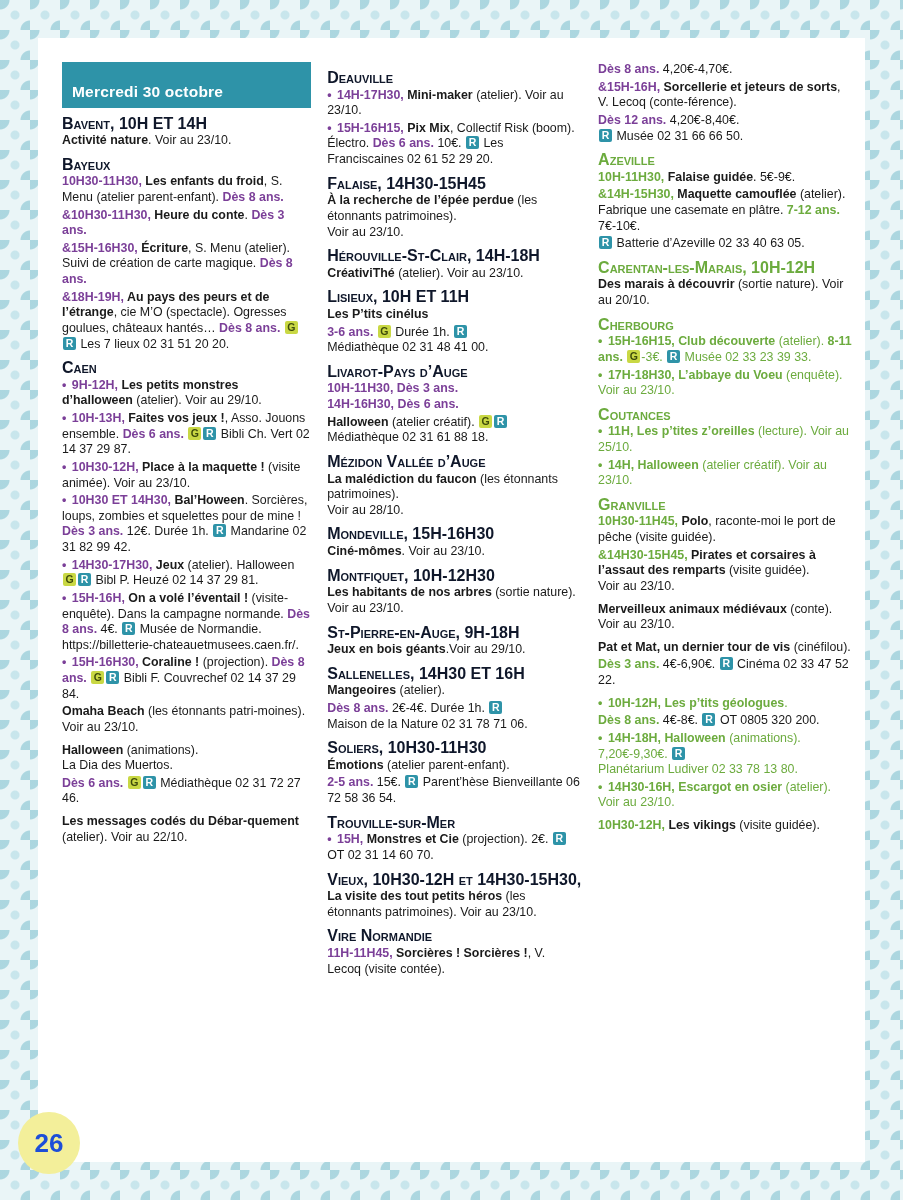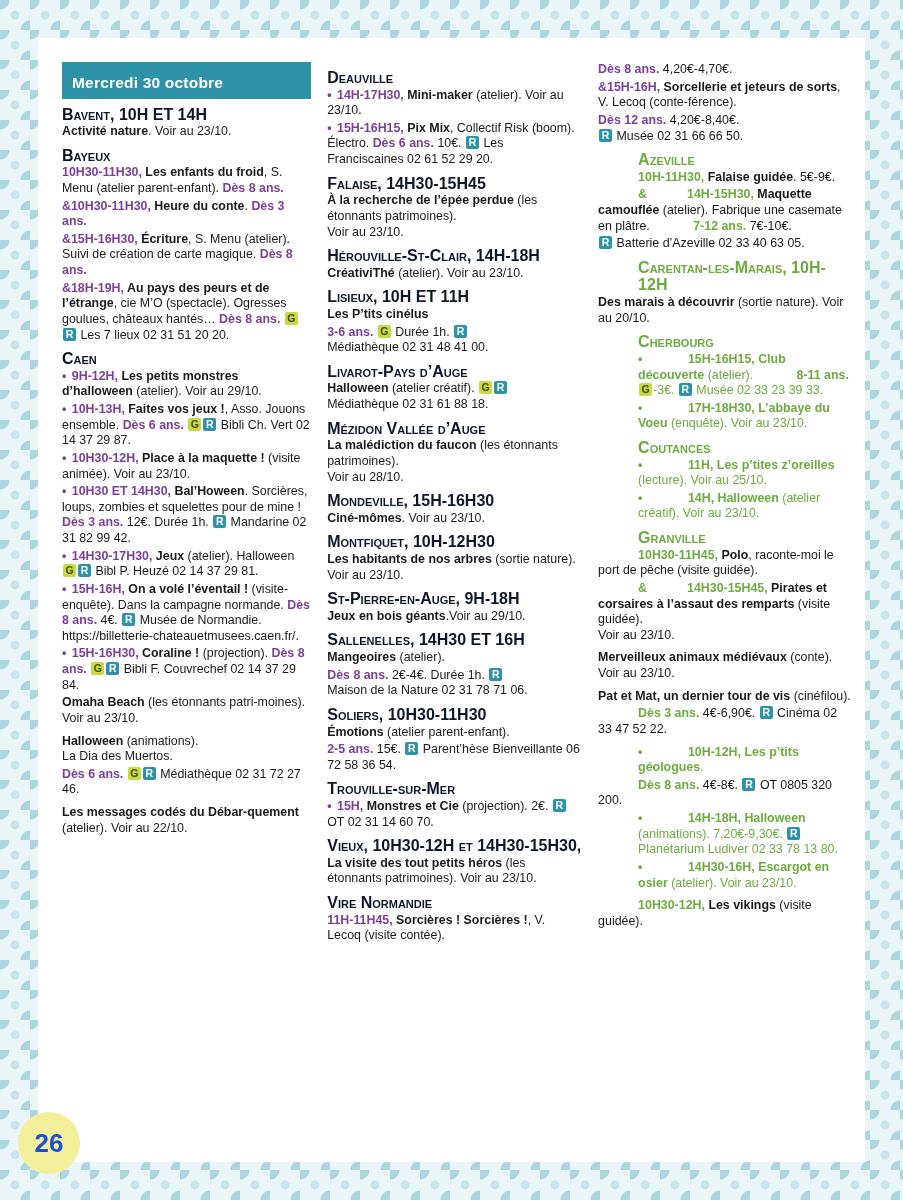--- a/index.html
+++ b/index.html
@@ -49,40 +49,40 @@
   .col { width:266px; font-size:12.4px; line-height:1.26; color:#1a1a1a; }
   .col.c1 { width:262px; }
   .col.c2 { width:268px; }
   .col.c3 { width:268px; }
 
   .date-header {
     background:#2e93a8;
     color:#ffffff;
     font-weight:bold;
     font-size:15.5px;
-    padding:11px 8px 6px 10px;
+    padding:20px 8px 6px 10px;
     margin-bottom:6px;
     letter-spacing:.2px;
   }
 
   .town {
     font-variant: small-caps;
     font-weight:bold;
     font-size:16px;
     line-height:1.1;
     margin-top:7px;
     margin-bottom:1px;
   }
   .town.purple { color:#0f172a; }
   .town.green  { color:#6cab3e; }
 
   .entry { margin:0 0 2px 0; }
   .b { font-weight:bold; }
   .purple { color:#7b3f98; }
-  .green  { color:#6cab3e;margin-left:40px; }
+  .green  { color:#6cab3e; }
 
   .bullet::before {
     content:"•";
     color:#7b3f98;
     font-weight:bold;
     margin-right:2px;
   }
   .bullet.green::before { color:#6cab3e; }
 
   .amp { color:#7b3f98; font-weight:bold; }
@@ -189,20 +189,23 @@
     <div class="entry"><b>CréativiThé</b> (atelier). Voir au 23/10.</div>
 
     <div class="town purple">Lisieux, 10H ET 11H</div>
     <div class="entry"><b>Les P’tits cinélus</b></div>
     <div class="entry">
       <span class="purple b">3-6 ans.</span> <span class="tag g">G</span> Durée 1h. <span class="tag r">R</span><br>Médiathèque 02 31 48 41 00.
     </div>
 
     <div class="town purple">Livarot-Pays d’Auge</div>
     <div class="entry">
+      <span class="purple b">10H-11H30, Dès 3 ans.</span><br><span class="purple b">14H-16H30, Dès 6 ans.</span>
+    </div>
+    <div class="entry">
       <b>Halloween</b> (atelier créatif). <span class="tag g">G</span><span class="tag r">R</span><br>Médiathèque 02 31 61 88 18.
     </div>
 
     <div class="town purple">Mézidon Vallée d’Auge</div>
     <div class="entry"><b>La malédiction du faucon</b> (les étonnants patrimoines).<br>Voir au 28/10.</div>
 
     <div class="town purple">Mondeville, 15H-16H30</div>
     <div class="entry"><b>Ciné-mômes</b>. Voir au 23/10.</div>
 
     <div class="town purple">Montfiquet, 10H-12H30</div>

